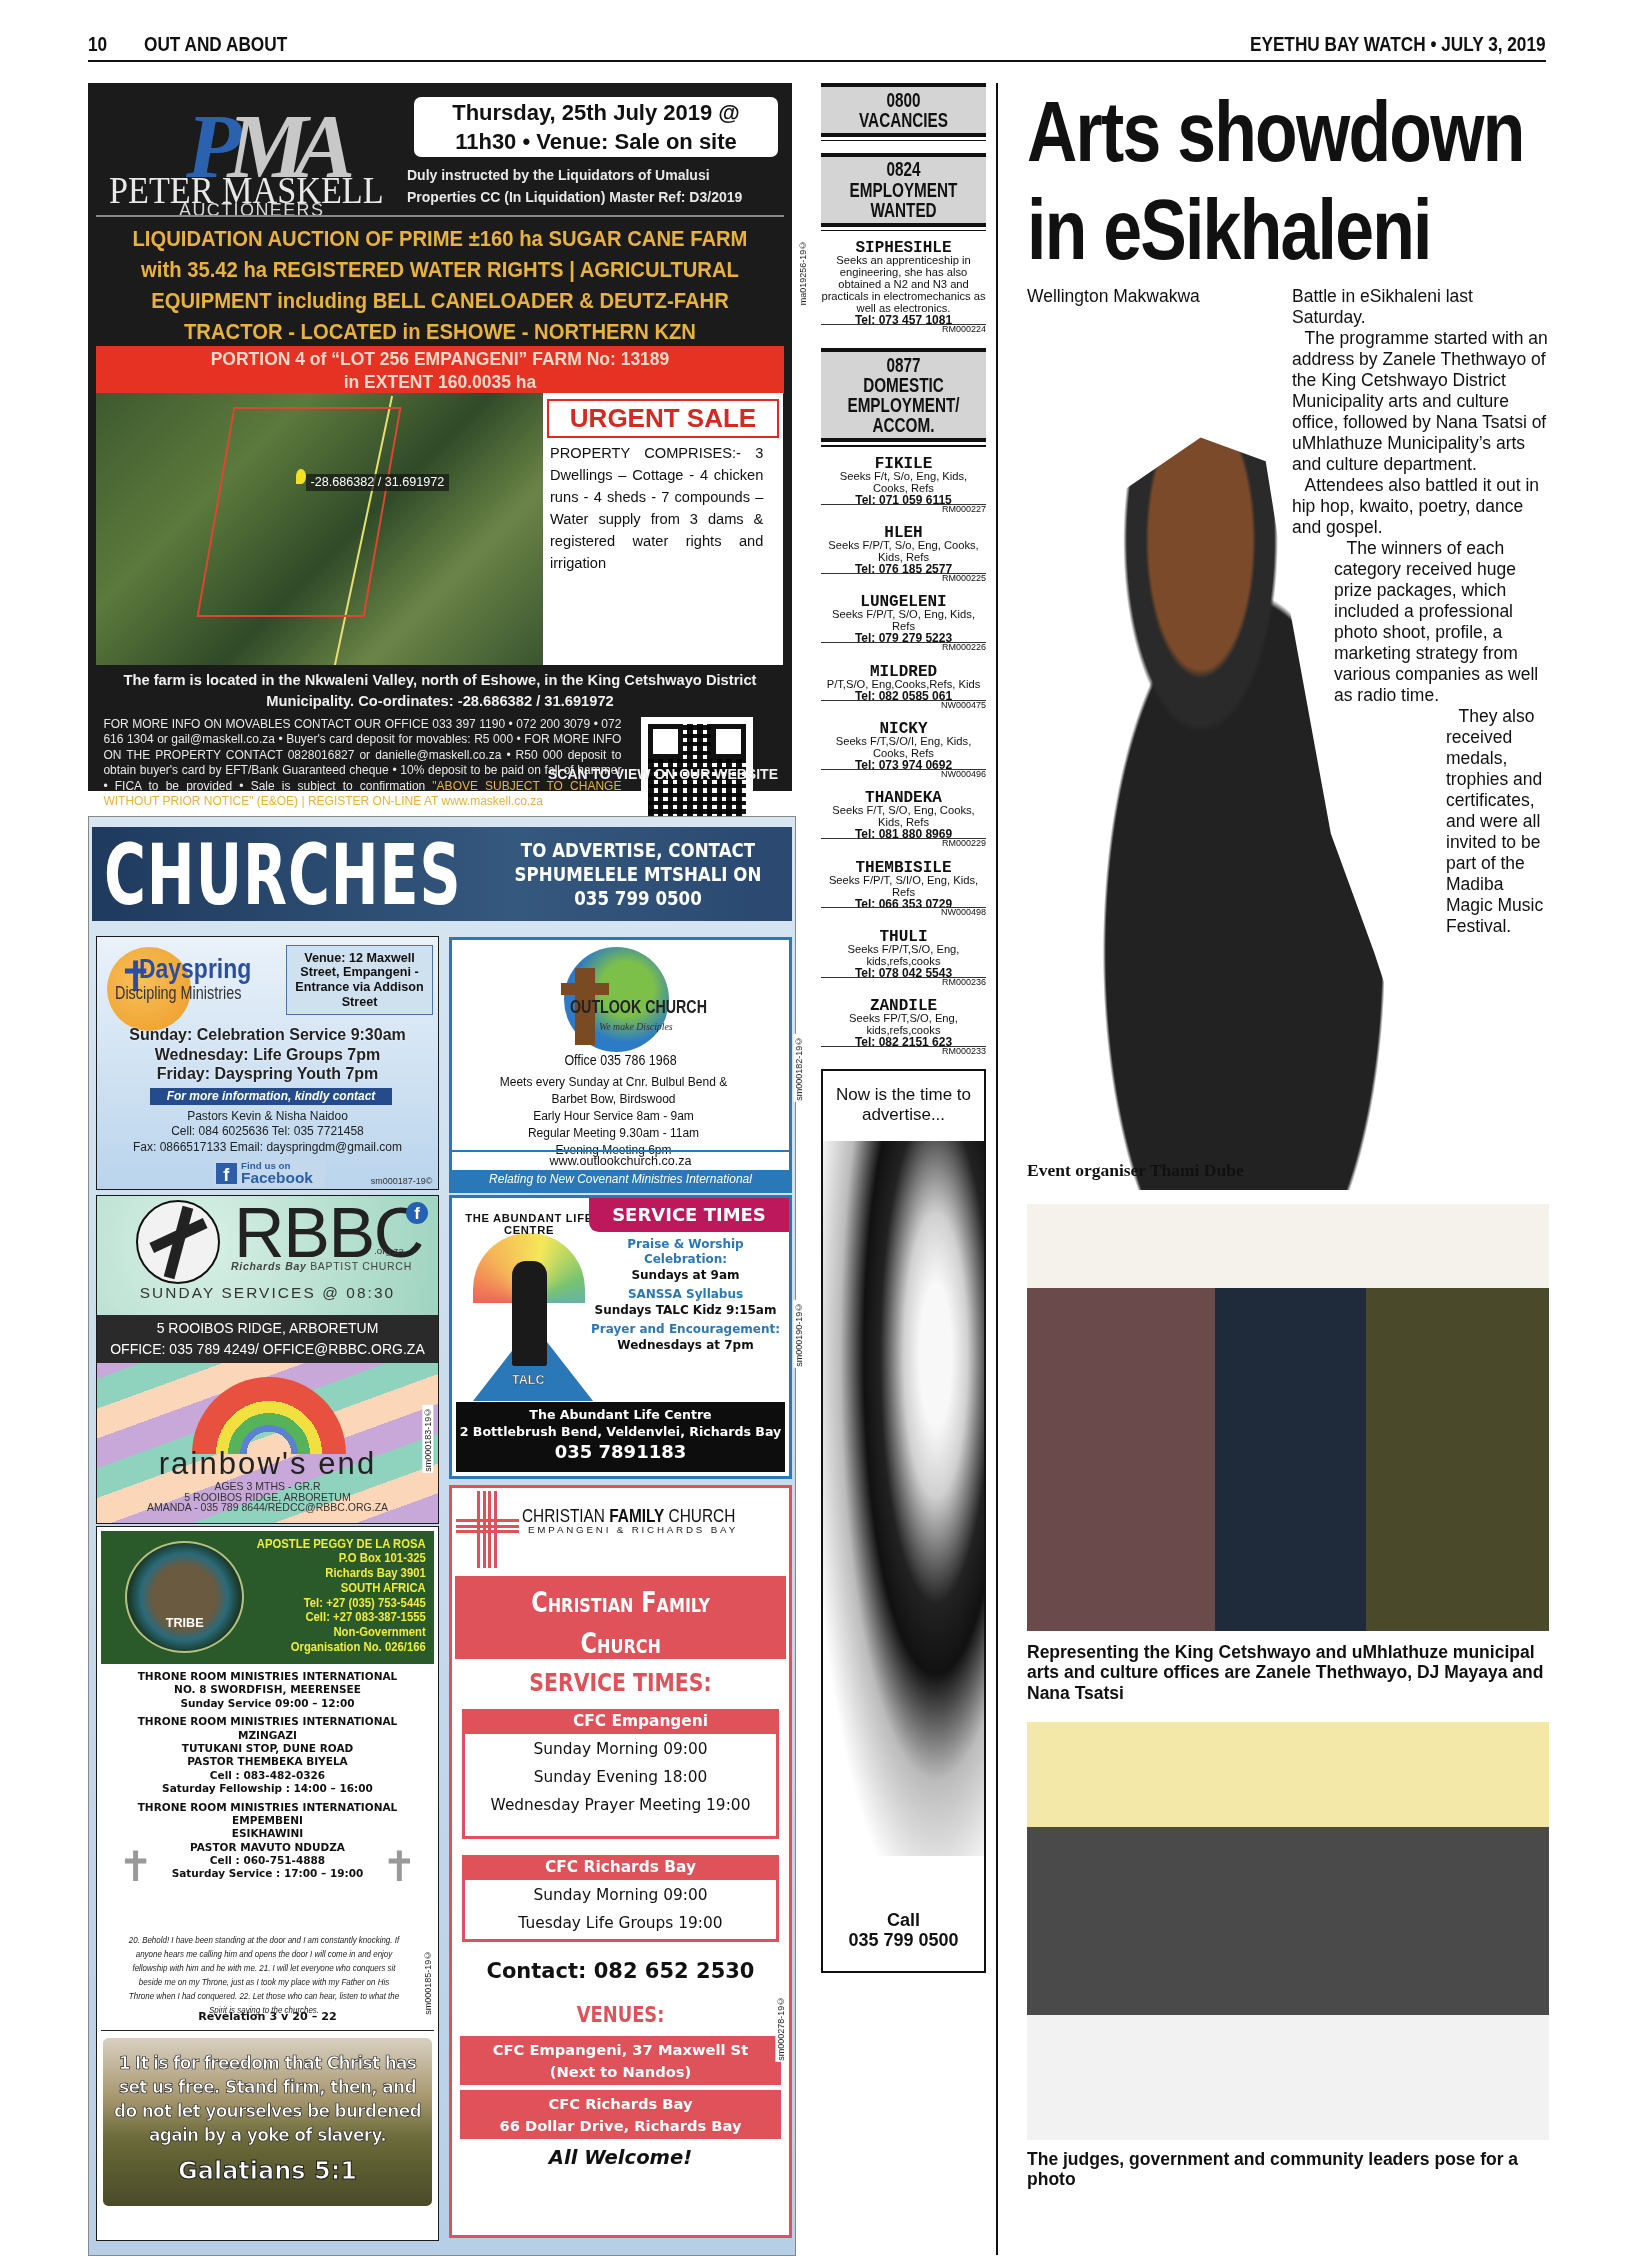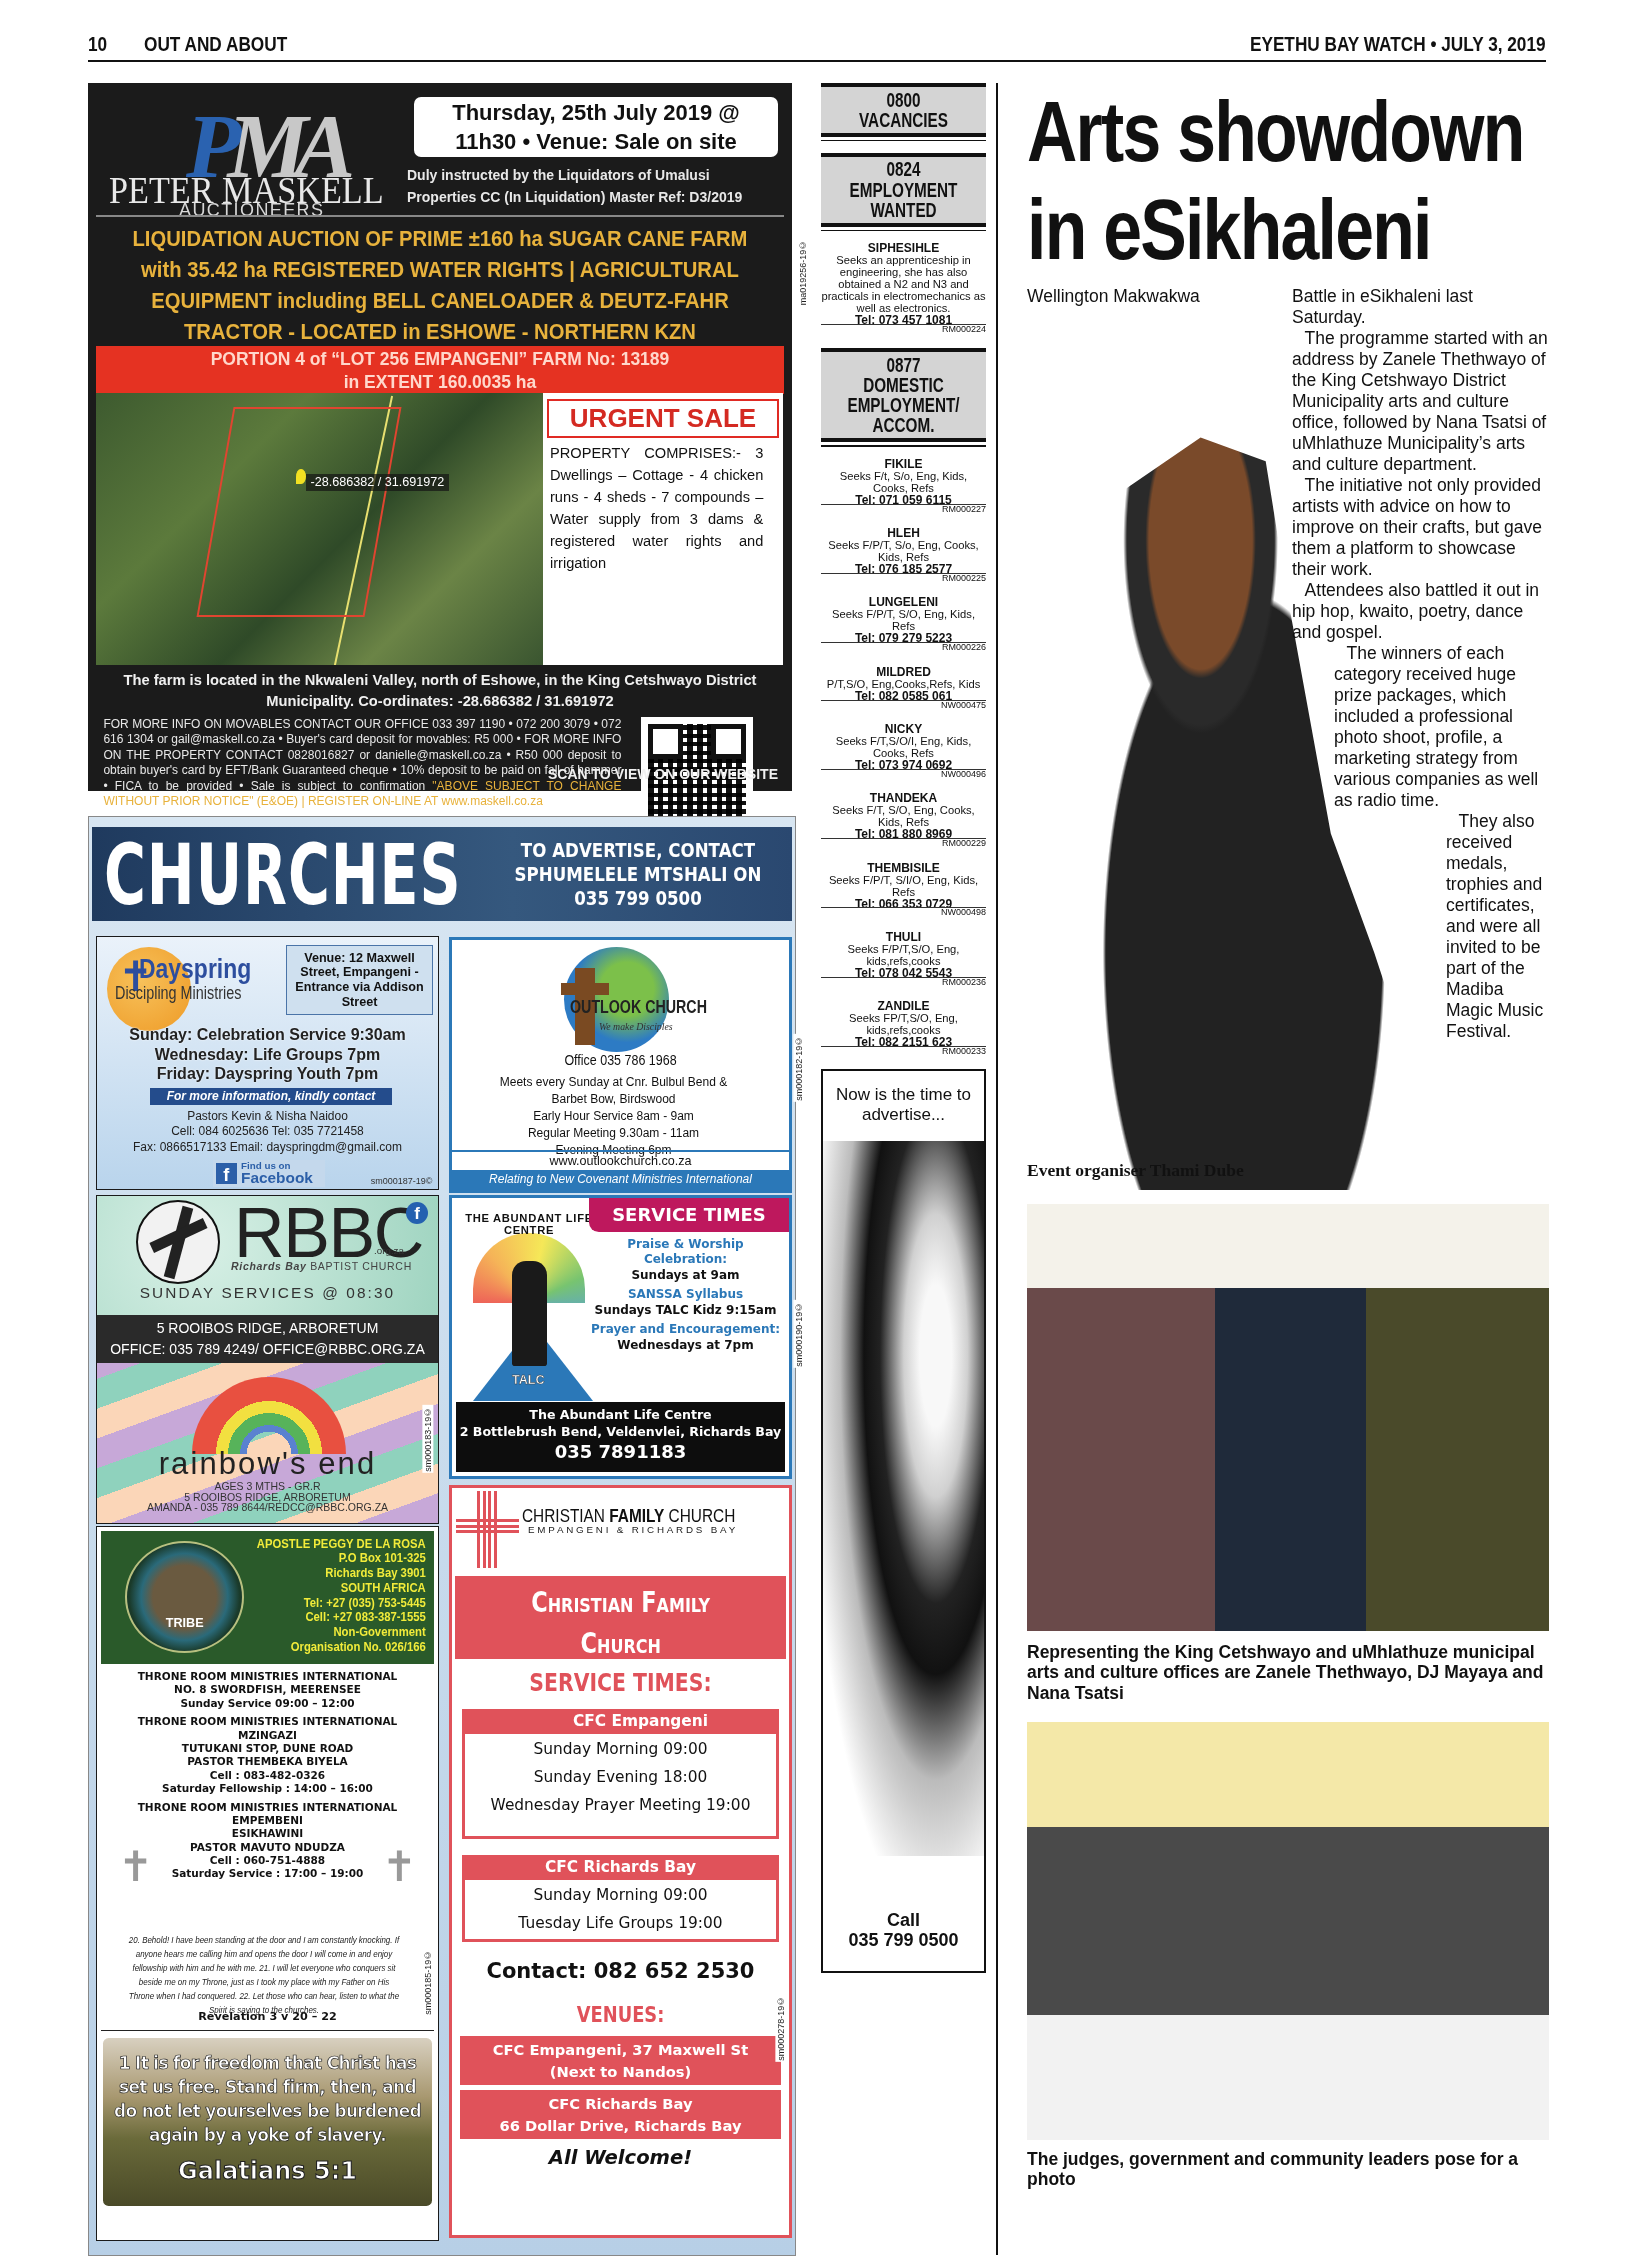--- a/index.html
+++ b/index.html
@@ -154,21 +154,21 @@
   .cfc-venues { position: absolute; left: 0; right: 0; top: 581px; text-align: center; font: bold 21px "DejaVu Sans", sans-serif; color: #e0525a; transform: scaleX(.85); }
   .cfc-vbox { position: absolute; left: 8.4px; right: 8.4px; height: 49px; background: #e0525a; color: #fff; text-align: center; font: bold 14.7px "DejaVu Sans", sans-serif; line-height: 22px; padding-top: 2.8px; }
   .cfc-welcome { position: absolute; left: 0; right: 0; top: 722px; text-align: center; font: bold italic 19.6px "DejaVu Sans", sans-serif; }
 
   
   .classifieds { left: 821px; top: 83px; width: 165px; }
   .cls-head { background: #d4d4d4; border-top: 4.9px solid #111; border-bottom: 4.9px solid #111; text-align: center; font: bold 19.6px "Liberation Sans", sans-serif; line-height: 20.3px; padding: 2.8px 0; margin-bottom: 2.8px; transform-origin: center; }
   .cls-head span { display: block; transform: scaleX(.78); }
   .cls-rule { height: 1.4px; background: #111; margin-bottom: 11.2px; }
   .cls-item { text-align: center; font: 11.2px "Liberation Sans", sans-serif; line-height: 12px; margin-bottom: 9.8px; }
-  .cls-item .nm { font-weight: bold; font-size: 12px; }
+  .cls-item .nm { font-weight: bold; font-size: 16px; font-family: Liberation Mono, monospace; }
   .cls-item .tel { font-weight: bold; font-size: 12px; }
   .cls-item .ref { border-top: 0.7px solid #333; text-align: right; font-size: 9px; line-height: 9.8px; margin-top: 0.7px; position: relative; top: -2.8px; }
   .cls-ad { border: 2.8px solid #111; height: 904px; position: relative; margin-top: 8.4px; }
   .cls-ad .tx { text-align: center; font: 17px "Liberation Sans", sans-serif; line-height: 19.6px; padding-top: 14px; }
   .phone-img { position: absolute; left: 0; right: 0; top: 70px; height: 715px; background: radial-gradient(ellipse at 70% 30%,#f8f8f8 0 10%,#d0d0d0 20%,#222 35%,#111 45%,#bbb 60%,#fff 80%); }
   .cls-ad .call { position: absolute; left: 0; right: 0; bottom: 21px; text-align: center; font: bold 18px "Liberation Sans", sans-serif; line-height: 19.6px; }
 
   .col-divider { left: 996px; top: 83px; width: 2.1px; height: 2172px; background: #111; }
 
   
@@ -530,21 +530,20 @@
 <div class="abs article">
   <div class="art-title">
     <div>Arts showdown</div>
     <div>in eSikhaleni</div>
   </div>
   <div class="art-byline">Wellington Makwakwa</div>
   <div class="thami-photo"></div>
   <div class="art-col2">
     <p>Battle in eSikhaleni last Saturday.</p>
     <p>The programme started with an address by Zanele Thethwayo of the King Cetshwayo District Municipality arts and culture office, followed by Nana Tsatsi of uMhlathuze Municipality’s arts and culture department.</p>
-    <p>The initiative not only provided artists with advice on how to improve on their crafts, but gave them a platform to showcase their work.</p>
     <p>Attendees also battled it out in hip hop, kwaito, poetry, dance and gospel.</p>
     <p style="padding-left:42px;">The winners of each category received huge prize packages, which included a professional photo shoot, profile, a marketing strategy from various companies as well as radio time.</p>
     <p style="padding-left:154px;">They also received medals, trophies and certificates, and were all invited to be part of the Madiba Magic Music Festival.</p>
   </div>
   <div class="cap cap-thami">Event organiser Thami Dube</div>
   <div class="photo2"></div>
   <div class="cap cap-p2">Representing the King Cetshwayo and uMhlathuze municipal arts and culture offices are Zanele Thethwayo, DJ Mayaya and Nana Tsatsi</div>
   <div class="photo3"></div>
   <div class="cap cap-p3">The judges, government and community leaders pose for a photo</div>
 </div>

